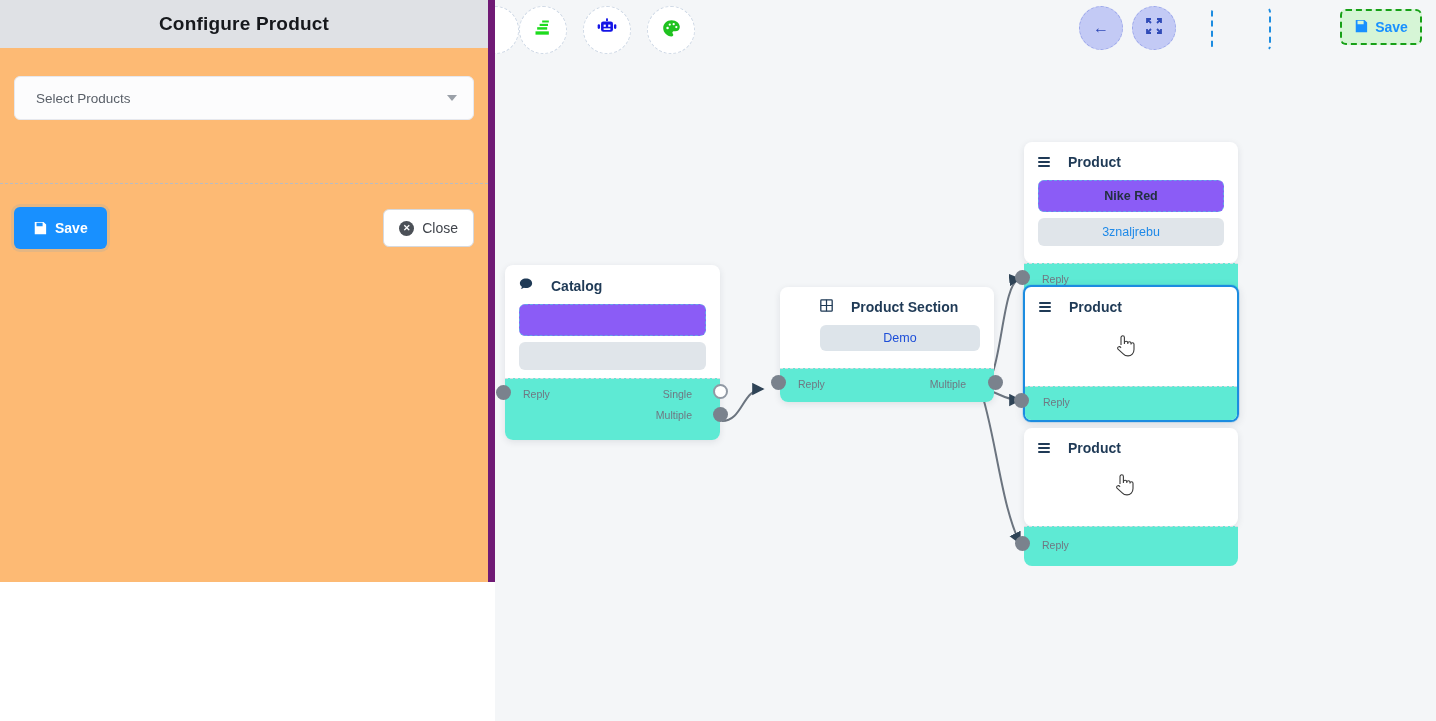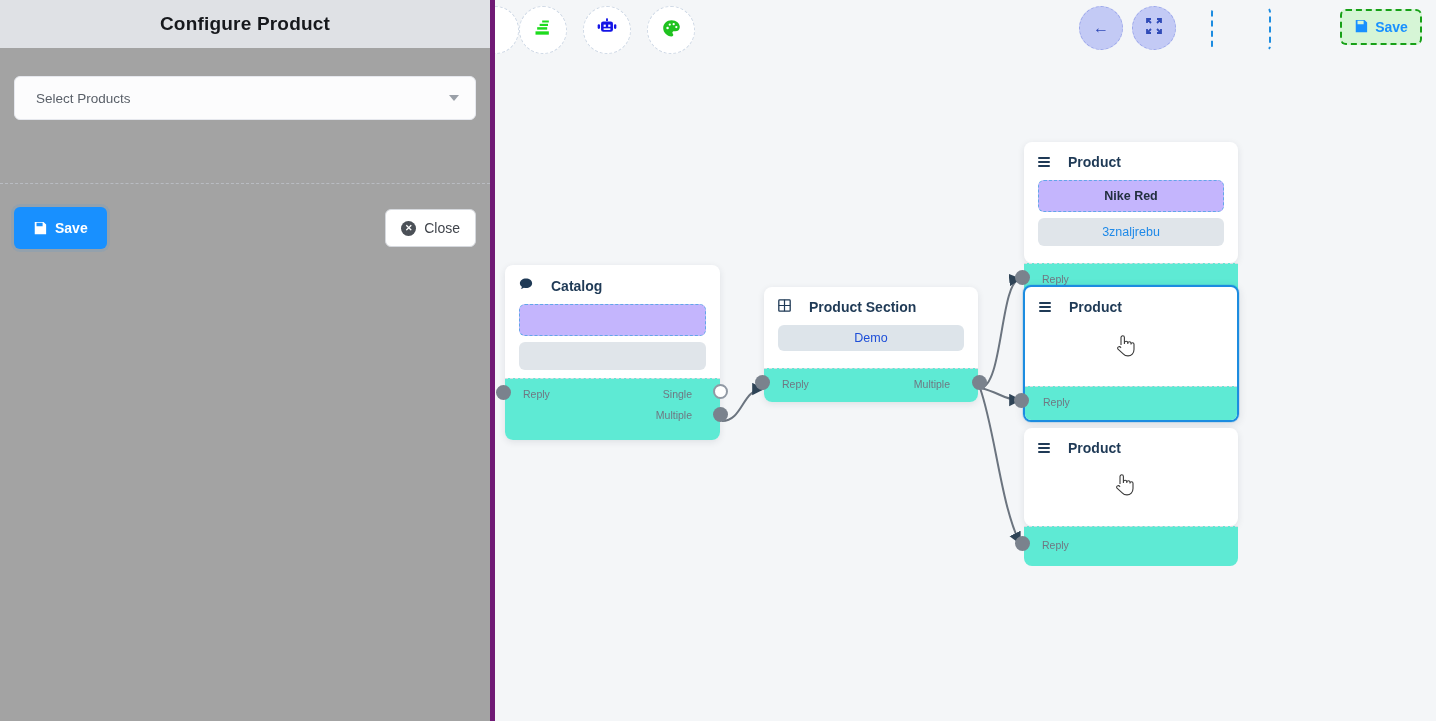--- a/index.html
+++ b/index.html
@@ -6,25 +6,25 @@
   html, body {
     width: 1436px; height: 721px;
     font-family: "Liberation Sans", sans-serif;
     background: #ffffff;
     overflow: hidden;
   }
   #app { position: relative; width: 1436px; height: 721px; display: flex; }
 
   
   #sidebar {
-    width: 495px; height: 721px;
-    background: #a3a3a3;
+    width: 495px; height: 582px;
+    background: #fdba74;
     position: relative;
     flex: 0 0 495px;
-    border-right: 5px solid #701a75;
+    border-right: 7px solid #701a75;
   }
   #sidebar-header {
     height: 48px;
     background: #dfe1e5;
     display: flex; align-items: center; justify-content: center;
   }
   #sidebar-title {
     font-size: 19px; font-weight: bold; color: #16181c;
     letter-spacing: .2px;
   }
@@ -139,21 +139,21 @@
   .node-footer.tall { height: 62px; }
   .port-label {
     position: absolute; font-size: 10.5px; color: #6f7782;
   }
   .port-dot {
     position: absolute; width: 15px; height: 15px; border-radius: 50%;
     background: #7a828d;
   }
   .port-dot.hollow { background: #ffffff; border: 2px solid #9199a4; }
   .bar-dashed {
-    border: 1.5px dashed #63a7e8; background: #c4b5fd;
+    border: 1.5px dashed #63a7e8; background: #8b5cf6;
     border-radius: 6px; height: 32px;
     display: flex; align-items: center; justify-content: center;
     font-size: 12.5px; color: #22303f; font-weight: bold;
   }
   .bar-gray {
     background: #e0e5ea; border-radius: 6px; height: 28px;
     display: flex; align-items: center; justify-content: center;
     font-size: 12.5px; color: #1e89e8; margin-top: 6px;
   }
   .bar-demo {
@@ -301,21 +301,21 @@
       <div class="node-footer tall" style="position:absolute; left:0; right:0; bottom:0;">
         <span class="port-label" style="left:18px; top:9px;">Reply</span>
         <span class="port-dot" style="left:-9px; top:6px;"></span>
         <span class="port-label" style="right:28px; top:9px;">Single</span>
         <span class="port-dot hollow" style="right:-8px; top:5px;"></span>
         <span class="port-label" style="right:28px; top:30px;">Multiple</span>
         <span class="port-dot" style="right:-8px; top:28px;"></span>
       </div>
     </div>
 
-    <div class="node" style="left:269px; top:287px; width:214px; height:115px;">
+    <div class="node" style="left:285px; top:287px; width:214px; height:115px;padding-left:26px;">
       <div class="node-title">
         <span>
           <svg width="13" height="13" viewBox="0 0 16 16">
             <rect x="1" y="1" width="14" height="14" rx="1" fill="none" stroke="#1f3a56" stroke-width="1.6"></rect>
             <path d="M1 8h14M8 1v14" stroke="#1f3a56" stroke-width="1.5"></path>
           </svg>
         </span>
         <span>Product Section</span>
       </div>
       <div class="node-body">

